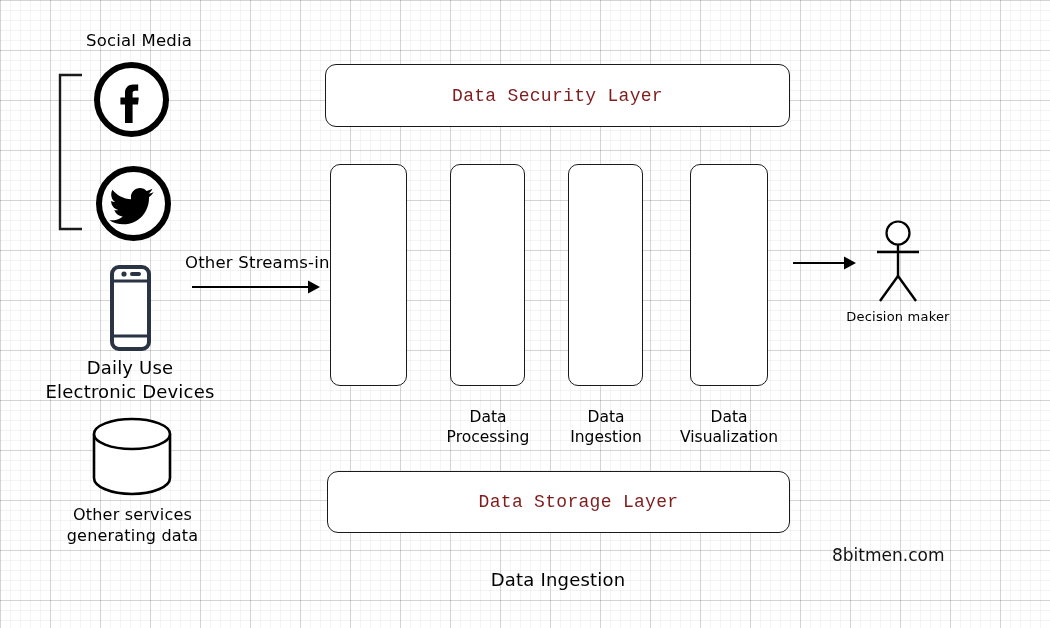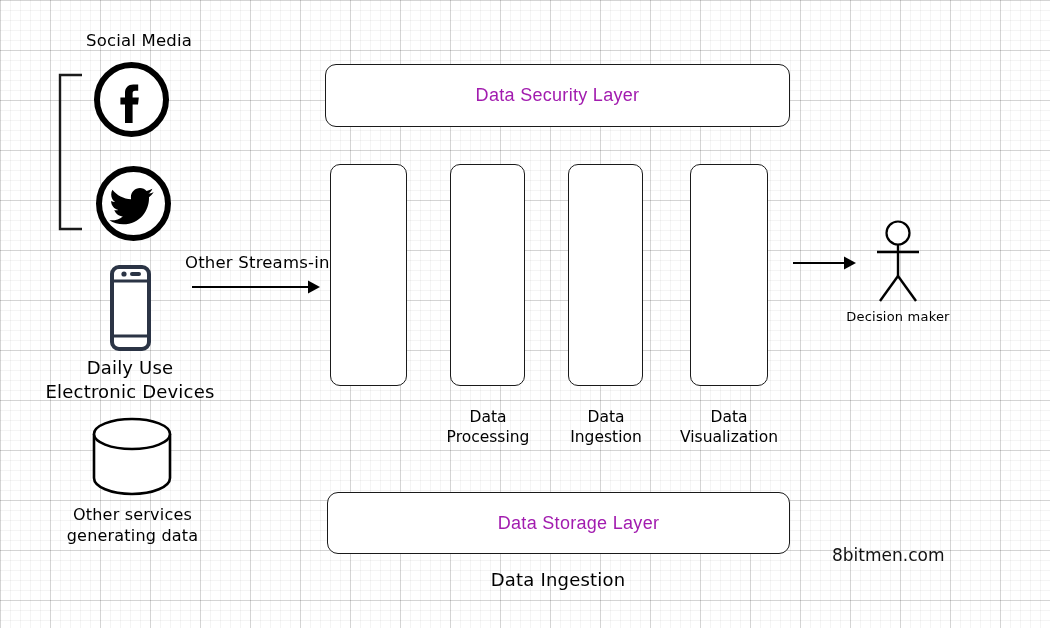--- a/index.html
+++ b/index.html
@@ -45,23 +45,23 @@
     position: absolute;
     border: 1.6px solid #1a1a1a;
     border-radius: 11px;
     background: #ffffff;
     box-sizing: border-box;
     display: flex;
     align-items: center;
     justify-content: center;
   }
   .rbox .rbox-label {
-    font-family: Liberation Sans, sans-serif;
+    font-family: Liberation Mono, monospace;
     font-size: 18px;
-    color: #a21caf;
+    color: #7f1d1d;
     letter-spacing: 0.3px;
   }
   .col-box {
     position: absolute;
     border: 1.5px solid #1a1a1a;
     border-radius: 10px;
     background: #ffffff;
     box-sizing: border-box;
   }
   .col-label {
@@ -138,21 +138,21 @@
 
   <div class="col-box" style="left:450px; top:164px; width:75px; height:222px;"></div>
   <div class="col-label" style="left:420px; top:408px; width:136px;"><span>Data</span><br><span>Processing</span></div>
 
   <div class="col-box" style="left:568px; top:164px; width:75px; height:222px;"></div>
   <div class="col-label" style="left:538px; top:408px; width:136px;"><span>Data</span><br><span>Ingestion</span></div>
 
   <div class="col-box" style="left:690px; top:164px; width:78px; height:222px;"></div>
   <div class="col-label" style="left:659px; top:408px; width:140px;"><span>Data</span><br><span>Visualization</span></div>
 
-  <div class="rbox" style="left:327px; top:492px; width:463px; height:62px;padding-left:40px;">
+  <div class="rbox" style="left:327px; top:471px; width:463px; height:62px;padding-left:40px;">
     <span class="rbox-label">Data Storage Layer</span>
   </div>
 
   <svg class="lyr" style="left:791px; top:252px;" width="70" height="22">
     <line x1="2" y1="11" x2="53" y2="11" stroke="#000000" stroke-width="2"></line>
     <path d="M53,4.5 L65,11 L53,17.5 Z" fill="#000000"></path>
   </svg>
 
   <svg class="lyr" style="left:866px; top:219px;" width="66" height="90" viewBox="0 0 66 90">
     <circle cx="32" cy="14" r="11.5" fill="#ffffff" stroke="#000000" stroke-width="2.2"></circle>

